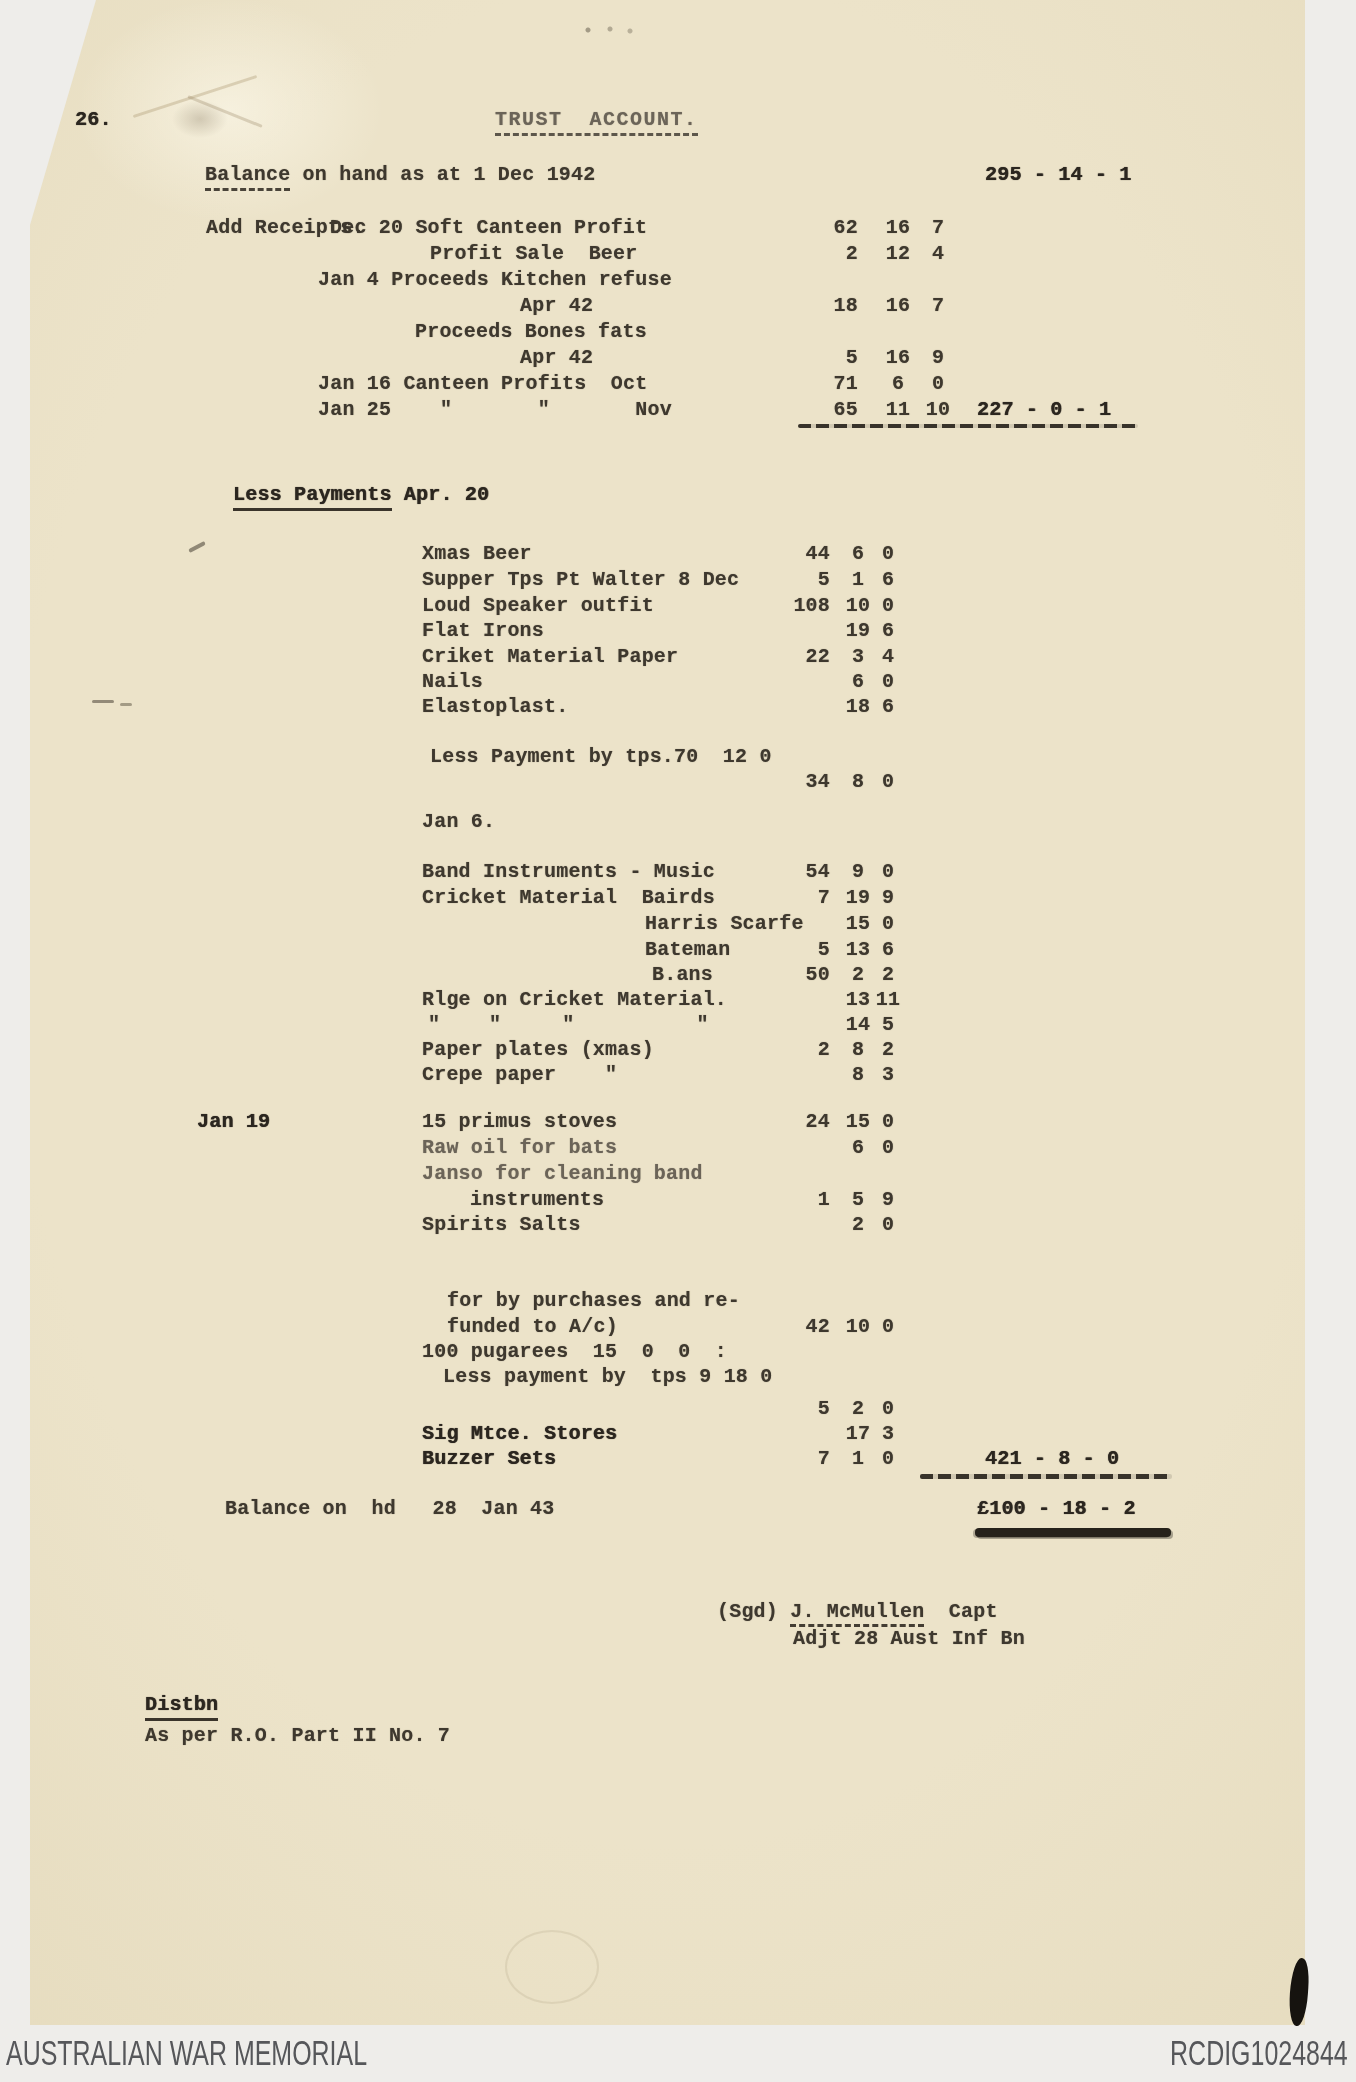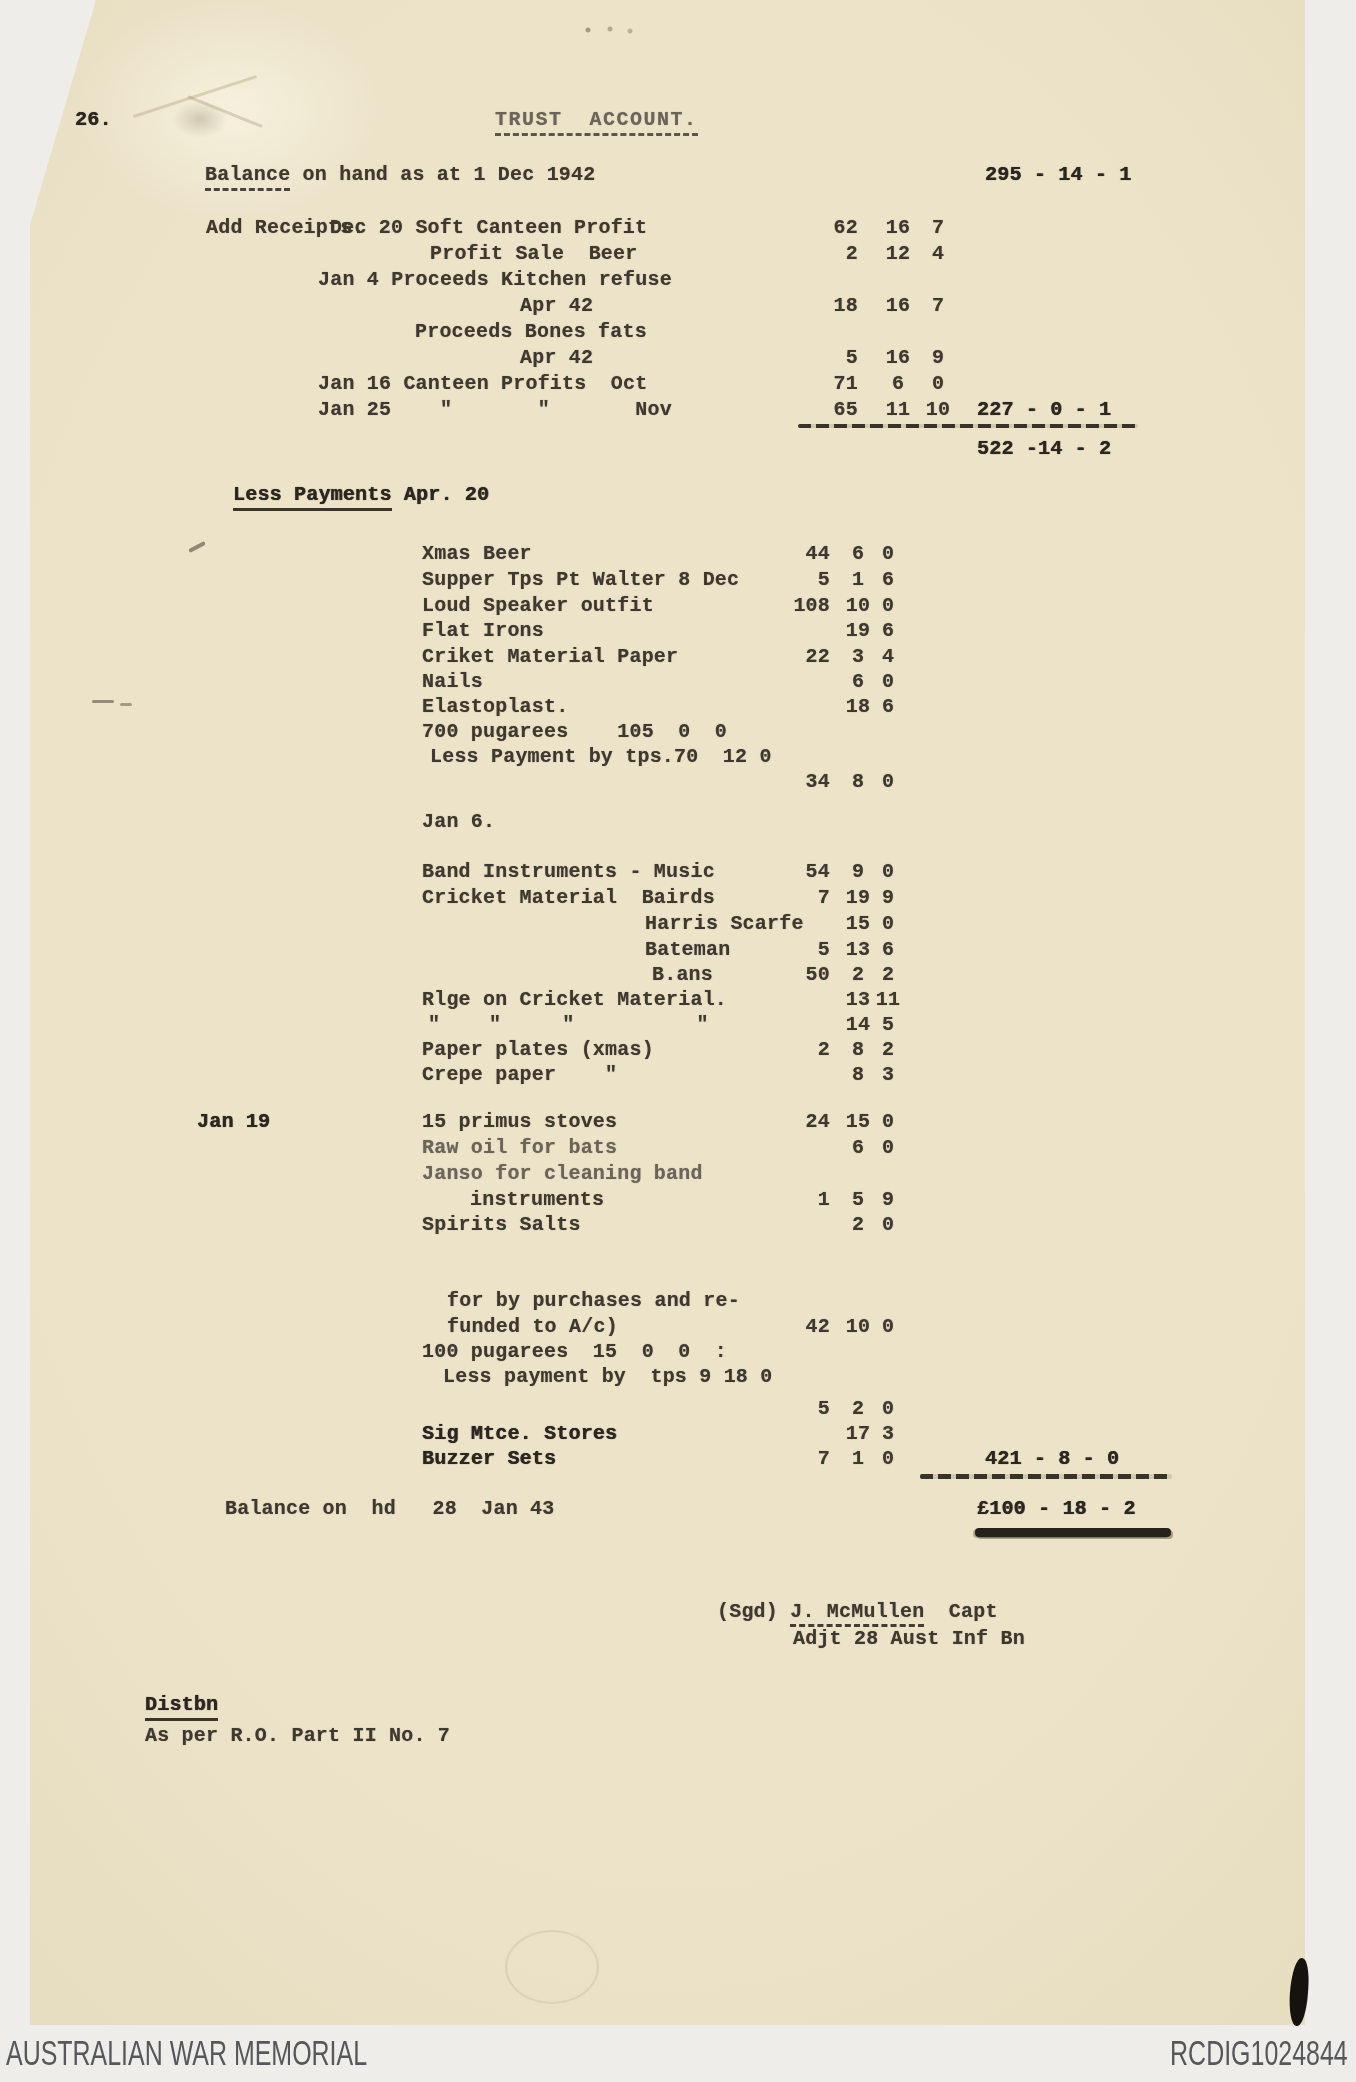--- a/index.html
+++ b/index.html
@@ -110,23 +110,20 @@
     <span class="t rd">0</span>
   </div>
   <div class="row" style="top:398px">
     <span class="t" style="left:318px">Jan 25    "       "       Nov</span>
     <span class="t rL">65</span>
     <span class="t rs">11</span>
     <span class="t rd">10</span>
     <span class="t dark tot">227 - 0 - 1</span>
   </div>
   <div class="rule-dash" style="left:798px;top:424px;width:340px"></div>
-  <div class="row" style="top:437px">
-    <span class="t dark tot">522 -14 - 2</span>
-  </div>
 
   <div class="row" style="top:483px">
     <span class="t dark" style="left:233px"><span class="u-solid">Less Payments</span><span> Apr. 20</span></span>
   </div>
 
   <div class="row" style="top:542px">
     <span class="t" style="left:422px">Xmas Beer</span>
     <span class="t pL">44</span>
     <span class="t ps">6</span>
     <span class="t pd">0</span>
@@ -157,23 +154,20 @@
   <div class="row" style="top:670px">
     <span class="t" style="left:422px">Nails</span>
     <span class="t ps">6</span>
     <span class="t pd">0</span>
   </div>
   <div class="row" style="top:695px">
     <span class="t" style="left:422px">Elastoplast.</span>
     <span class="t ps">18</span>
     <span class="t pd">6</span>
   </div>
-  <div class="row" style="top:720px">
-    <span class="t" style="left:422px">700 pugarees    105  0  0</span>
-  </div>
   <div class="row" style="top:745px">
     <span class="t" style="left:430px">Less Payment by tps.70  12 0</span>
   </div>
   <div class="row" style="top:770px">
     <span class="t pL">34</span>
     <span class="t ps">8</span>
     <span class="t pd">0</span>
   </div>
 
   <div class="row" style="top:810px">

